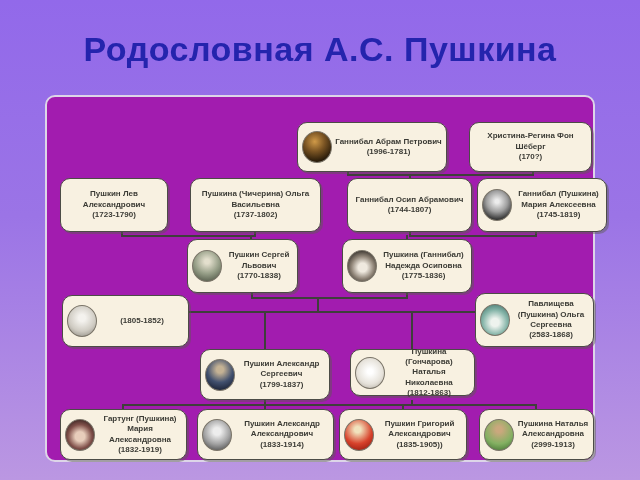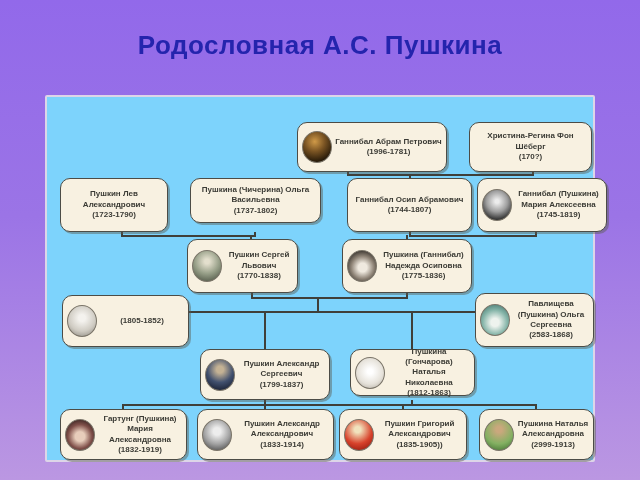--- a/index.html
+++ b/index.html
@@ -3,25 +3,25 @@
 <meta charset="utf-8">
 <style>
   html,body{margin:0;padding:0;}
   body{
     width:640px;height:480px;overflow:hidden;position:relative;
     font-family:"Liberation Sans", sans-serif;
     background:linear-gradient(180deg,#9269ea 0%,#9b74e6 45%,#bb97e2 100%);
   }
   .slide-title{
     position:absolute;top:30px;left:0;width:640px;text-align:center;
-    font-size:26px;font-weight:600;color:#2424ad;letter-spacing:0.5px;
+    font-size:34px;font-weight:600;color:#2424ad;letter-spacing:0.5px;
   }
   .panel{
     position:absolute;left:45px;top:95px;width:550px;height:367px;
-    background:#7dd3fc;border:2px solid #ddd5e8;border-radius:2px;box-sizing:border-box;
+    background:#a21caf;border:2px solid #ddd5e8;border-radius:10px;box-sizing:border-box;
   }
   .node{
     position:absolute;box-sizing:border-box;
     background:#f8f1e1;border:1.5px solid #4c4c46;border-radius:10px;
     box-shadow:2px 2px 0 rgba(90,90,80,0.45);
     display:flex;align-items:center;padding:2px 4px;gap:3px;
   }
   .portrait{
     flex:0 0 auto;width:28px;height:30px;border-radius:50%;
     border:1px solid #7a7468;
@@ -86,21 +86,21 @@
       <span class="dt">(170?)</span>
     </span>
   </div>
 
   <div class="node" style="left:13px;top:81px;width:108px;height:54px">
     <span class="txt">
       <span class="nm">Пушкин Лев Александрович</span>
       <span class="dt">(1723-1790)</span>
     </span>
   </div>
-  <div class="node" style="left:143px;top:81px;width:131px;height:45px">
+  <div class="node" style="left:143px;top:81px;width:131px;height:54px">
     <span class="txt">
       <span class="nm">Пушкина (Чичерина) Ольга Васильевна</span>
       <span class="dt">(1737-1802)</span>
     </span>
   </div>
   <div class="node" style="left:300px;top:81px;width:125px;height:54px">
     <span class="txt">
       <span class="nm">Ганнибал Осип Абрамович</span>
       <span class="dt">(1744-1807)</span>
     </span>

